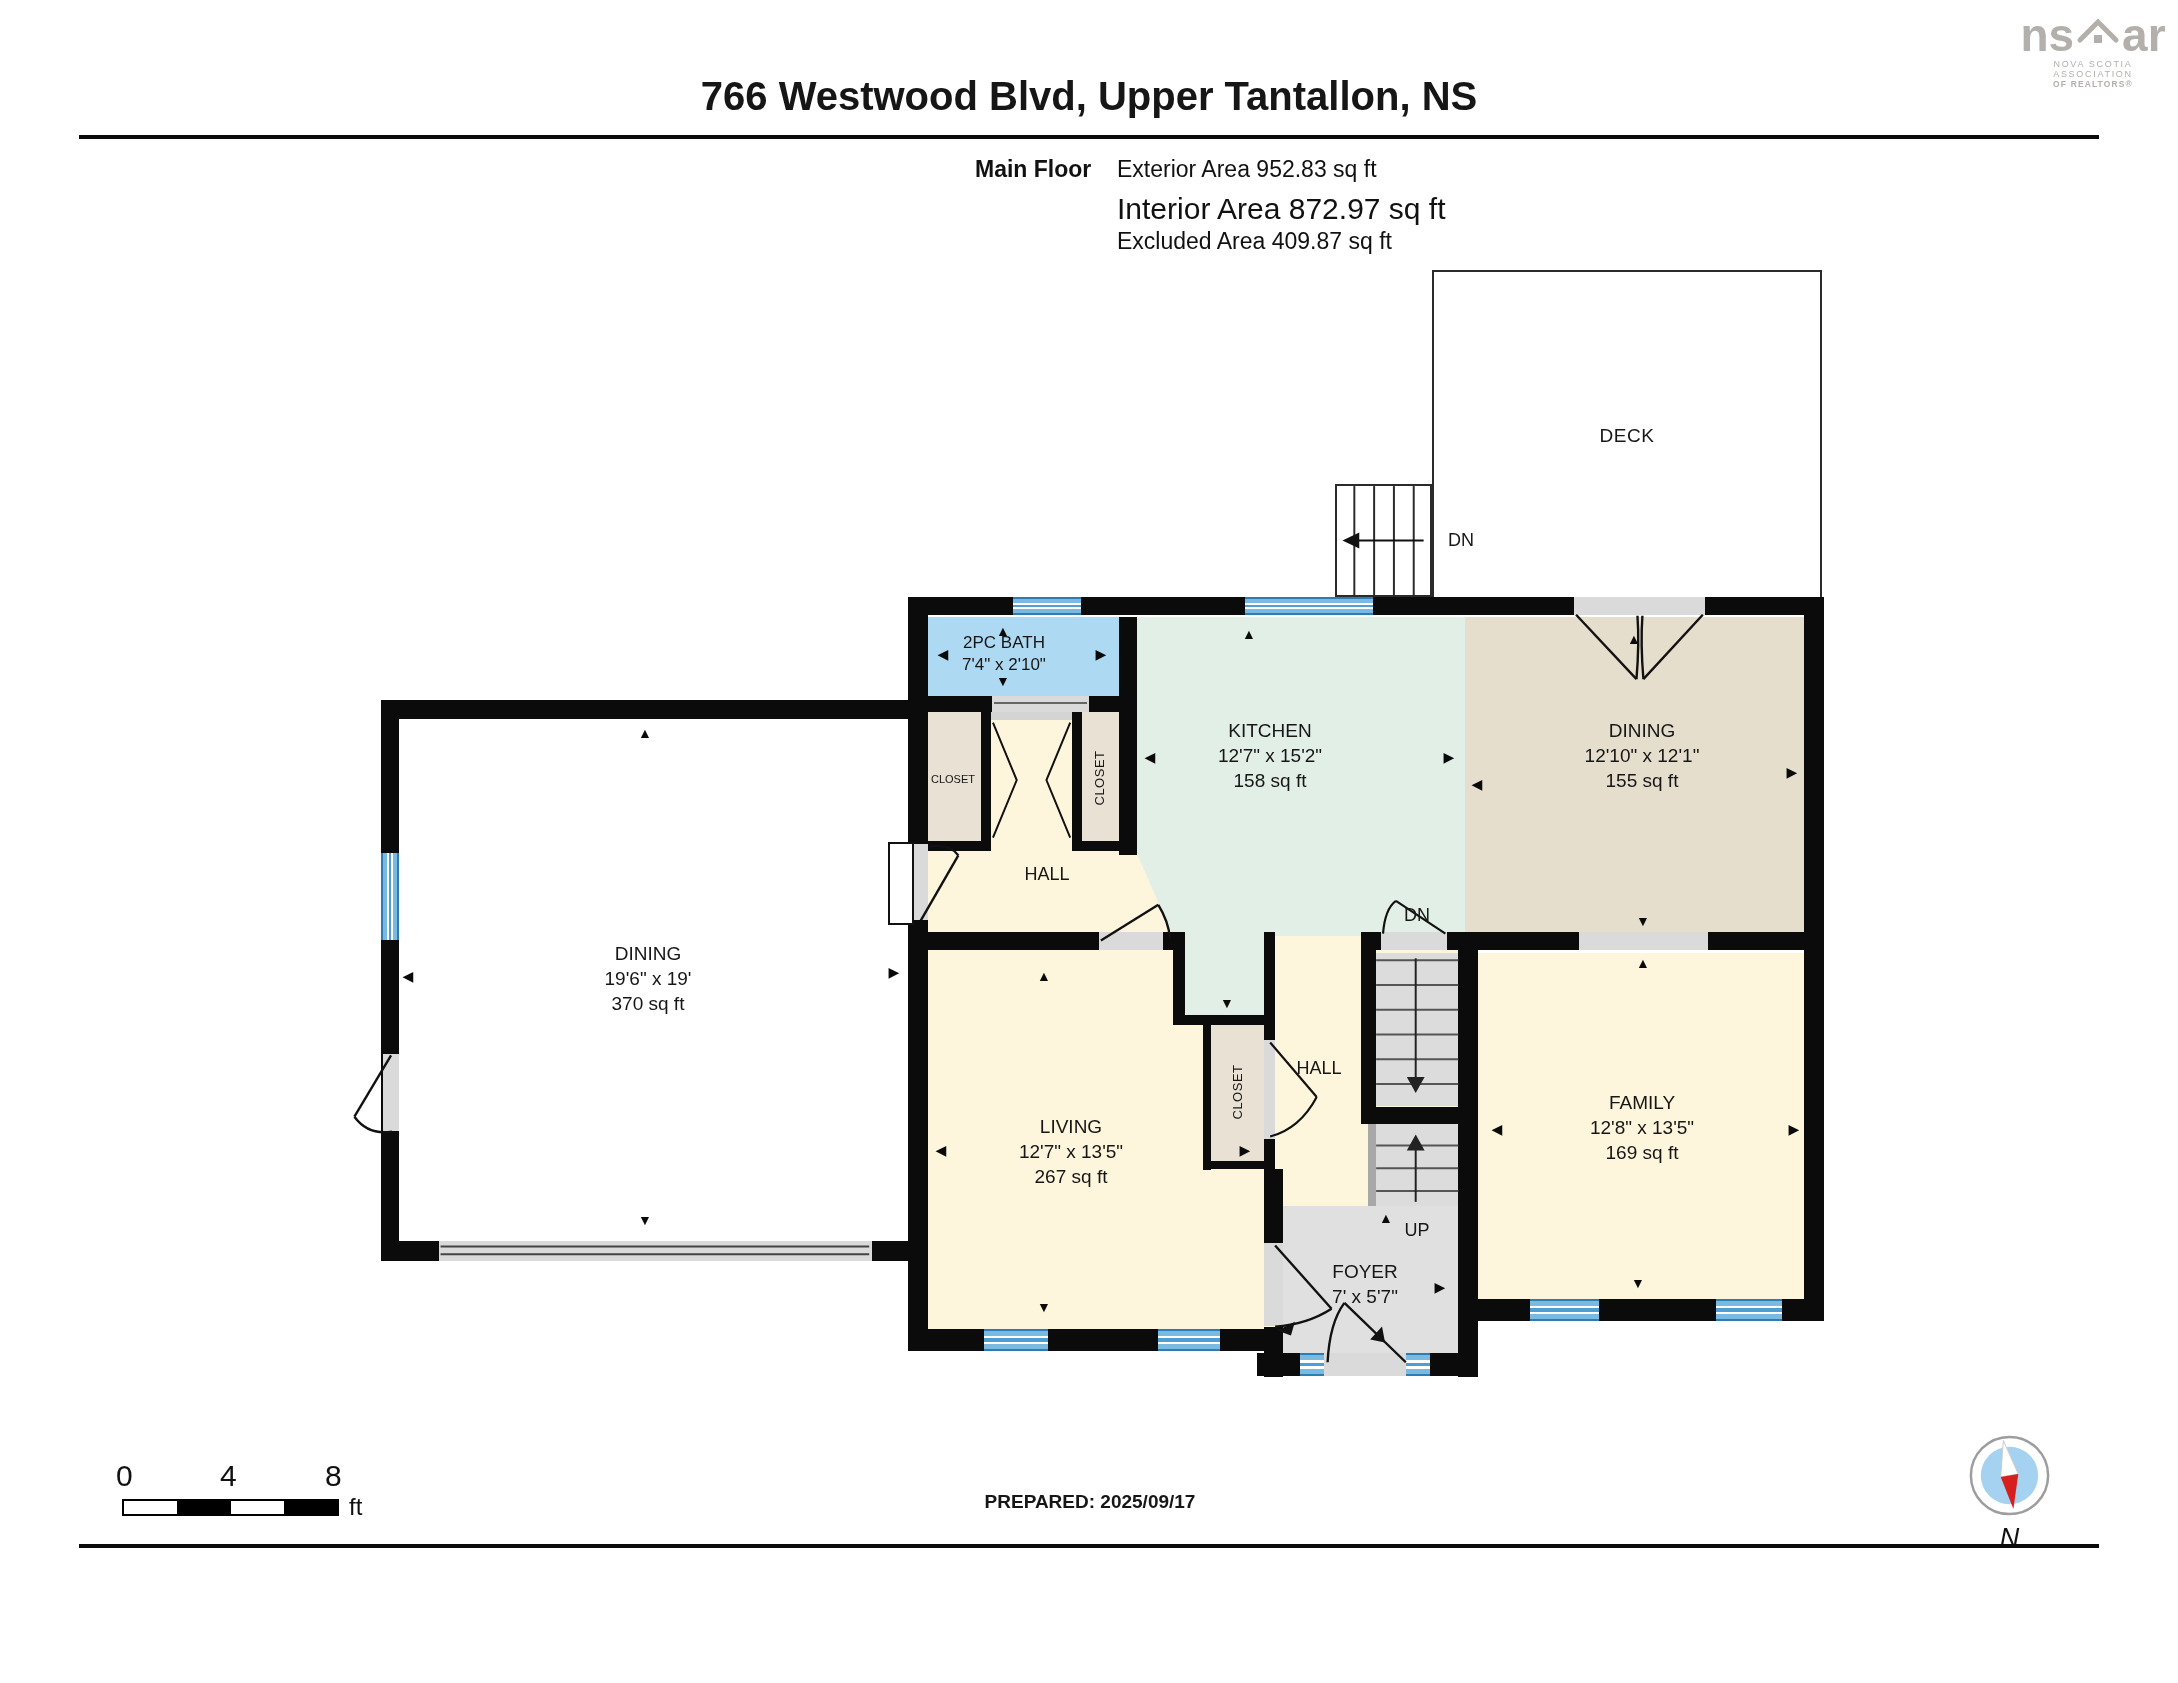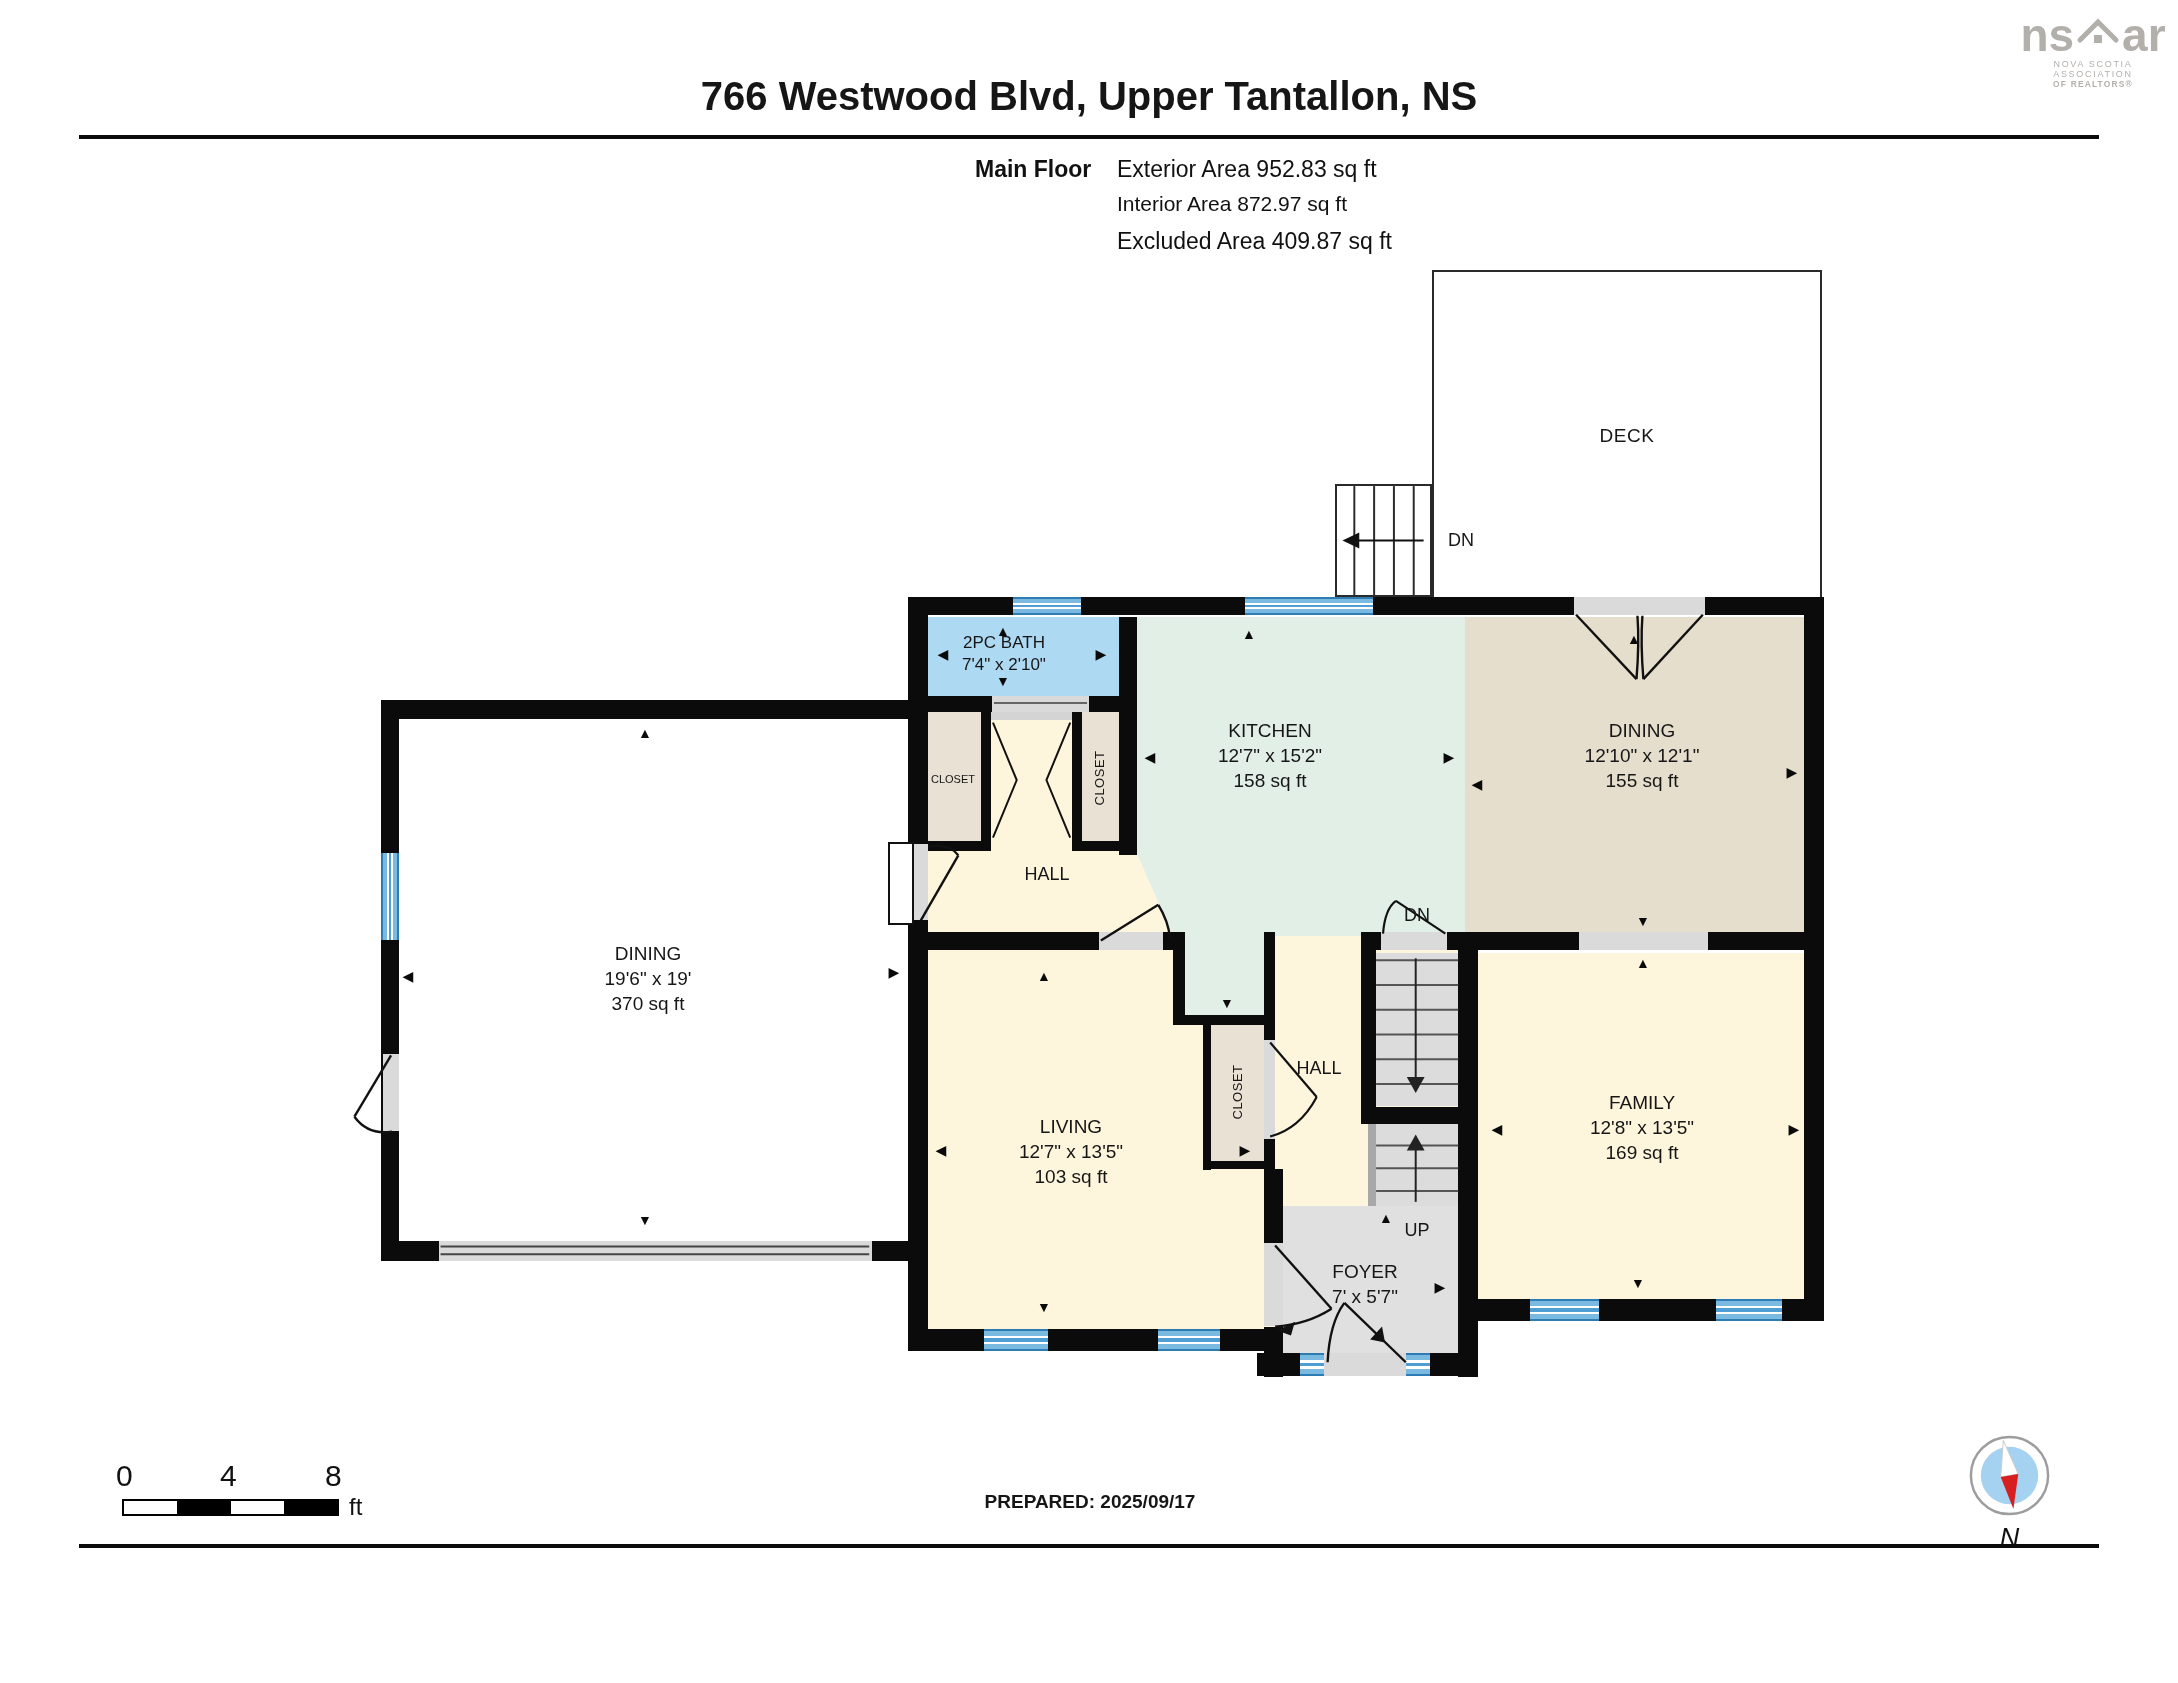--- a/index.html
+++ b/index.html
@@ -44,21 +44,21 @@
       <span>ar</span>
     </div>
     <div style="font-size:9px;letter-spacing:1.7px;color:#b3afab;margin-top:5px;">NOVA SCOTIA ASSOCIATION</div>
     <div style="font-size:8.4px;letter-spacing:1.2px;color:#b3afab;font-weight:700;">OF REALTORS®</div>
   </div>
 
   <div class="hr" style="left:79px;top:135px;width:2020px;height:4px;"></div>
 
   <div class="abs" style="left:975px;top:156px;font-size:23px;font-weight:700;">Main Floor</div>
   <div class="abs" style="left:1117px;top:156px;font-size:23px;">Exterior Area 952.83 sq ft</div>
-  <div class="abs" style="left:1117px;top:192px;font-size:21px;">Interior Area 872.97 sq ft</div>
+  <div class="abs" style="left:1117px;top:192px;font-size:30px;">Interior Area 872.97 sq ft</div>
   <div class="abs" style="left:1117px;top:228px;font-size:23px;">Excluded Area 409.87 sq ft</div>
 
   <div class="abs" style="left:1432px;top:270px;width:390px;height:329px;border:2.5px solid #2a2a2a;background:#fff;box-sizing:border-box;"></div>
   <div class="abs" style="left:1335px;top:484px;width:97px;height:113px;border:2px solid #2a2a2a;background:#fff;box-sizing:border-box;"></div>
 
   <div class="fill" style="left:928px;top:617px;width:531px;height:734px;background:#fdf5dc;"></div>
 
   <div class="fill" style="left:1135px;top:617px;width:331px;height:398px;background:#e2efe7;
        clip-path:polygon(2px 0px,331px 0px,331px 319px,130px 319px,130px 398px,50px 398px,50px 319px,38px 319px,0px 232px);"></div>
 
@@ -232,21 +232,21 @@
 
   <div class="lbl rlbl" style="left:1642px;top:755px;">
     <div>DINING</div>
     <div>12'10" x 12'1"</div>
     <div>155 sq ft</div>
   </div>
 
   <div class="lbl rlbl" style="left:1071px;top:1151px;">
     <div>LIVING</div>
     <div>12'7" x 13'5"</div>
-    <div>103 sq ft</div>
+    <div>267 sq ft</div>
   </div>
 
   <div class="lbl rlbl" style="left:1642px;top:1127px;">
     <div>FAMILY</div>
     <div>12'8" x 13'5"</div>
     <div>169 sq ft</div>
   </div>
 
   <div class="lbl" style="left:1365px;top:1284px;font-size:19px;line-height:25px;">
     <div>FOYER</div>

